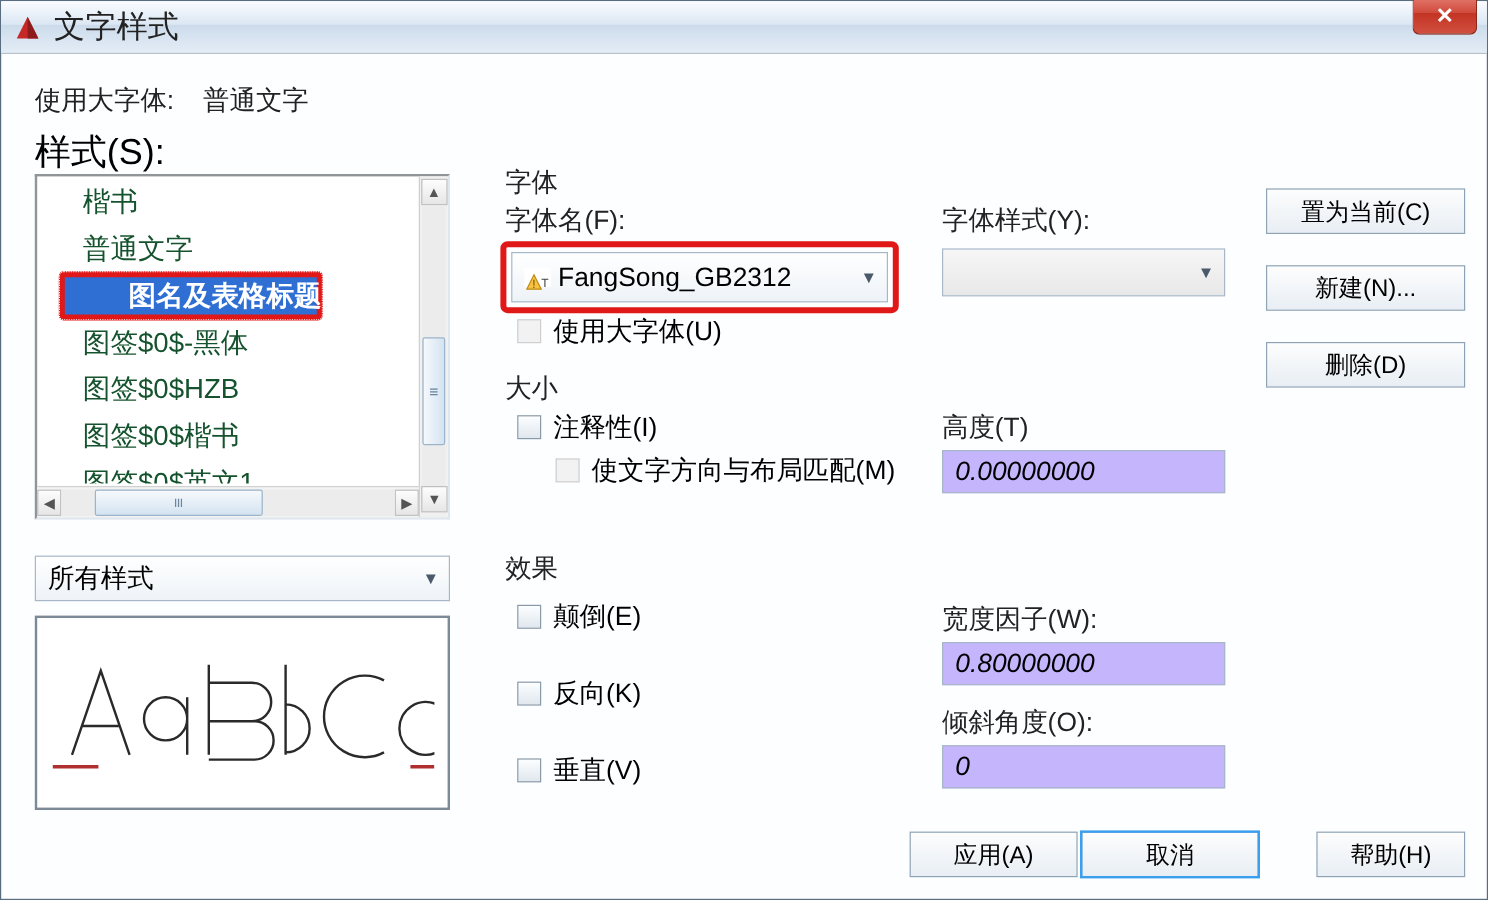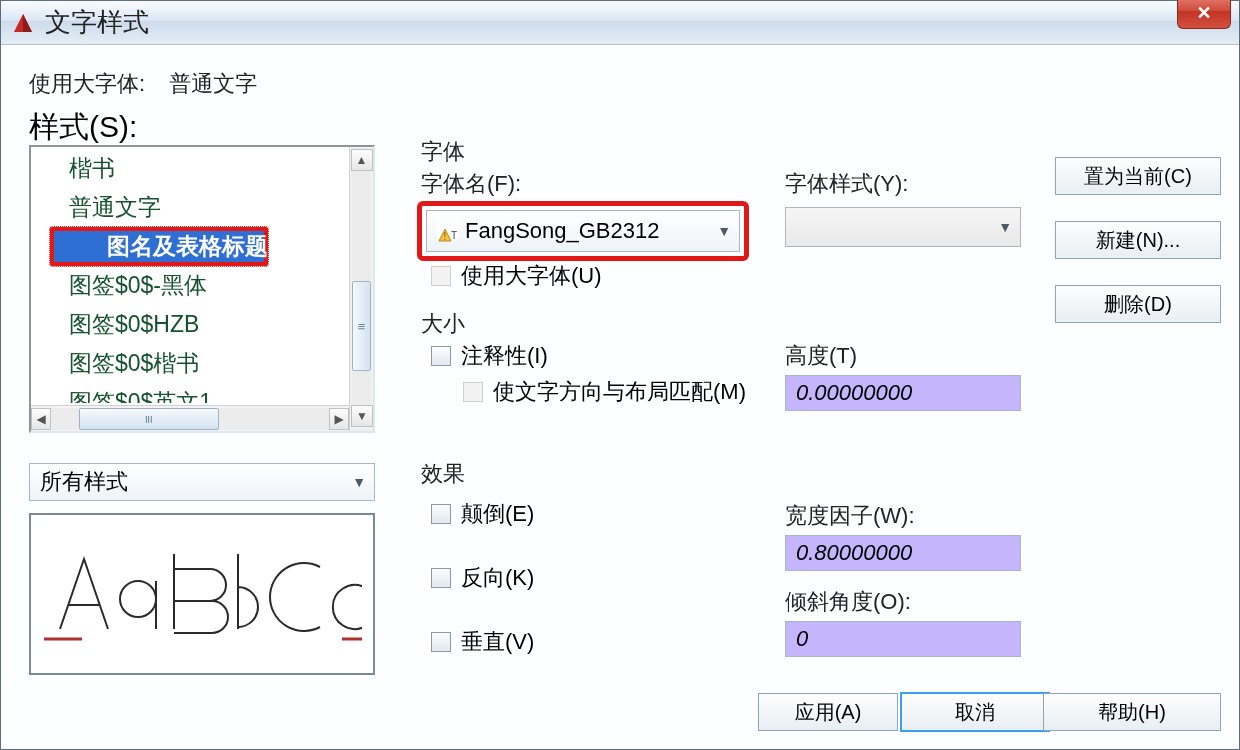--- a/index.html
+++ b/index.html
@@ -211,21 +211,21 @@
   display: flex; align-items: center; justify-content: center;
   cursor: pointer;
 }
 .btn.highlight { outline: 2px solid #3b9ff0; outline-offset: -1px; }
 .btn-current { right: 18px; top: 112px; }
 .btn-new { right: 18px; top: 176px; }
 .btn-delete { right: 18px; top: 240px; }
 
 .btn-apply { right: 341px; bottom: 18px; width: 140px; }
 .btn-cancel { right: 190px; bottom: 18px; width: 148px; }
-.btn-help { right: 18px; bottom: 18px; width: 178px; margin-top: 48px; }
+.btn-help { right: 18px; bottom: 18px; width: 124px; margin-top: 48px; }
 </style>
 </head>
 <body>
 
 <div class="window">
   <div class="titlebar">
     <span class="app-icon">
       <svg viewBox="0 0 24 24">
           <path d="M3 21 L12 3 L21 21 Z" fill="#c62828"></path>
           <path d="M12 3 L21 21 L12 21 Z" fill="#8e1b1b"></path>

